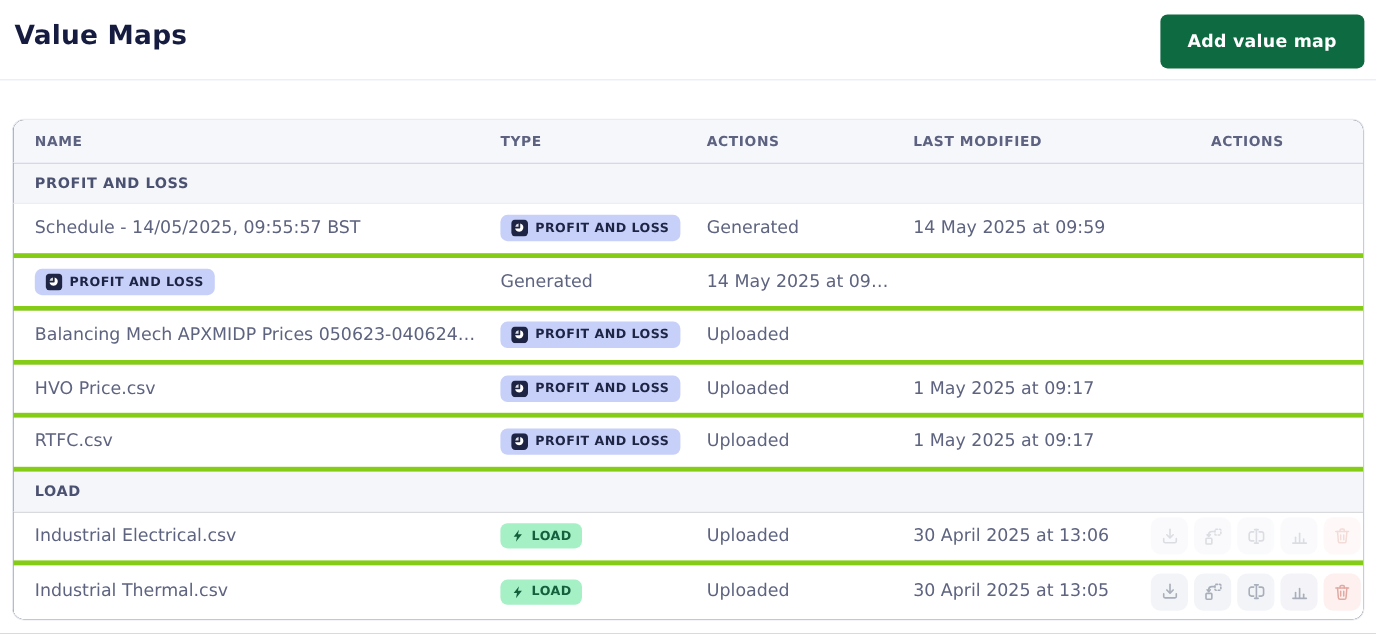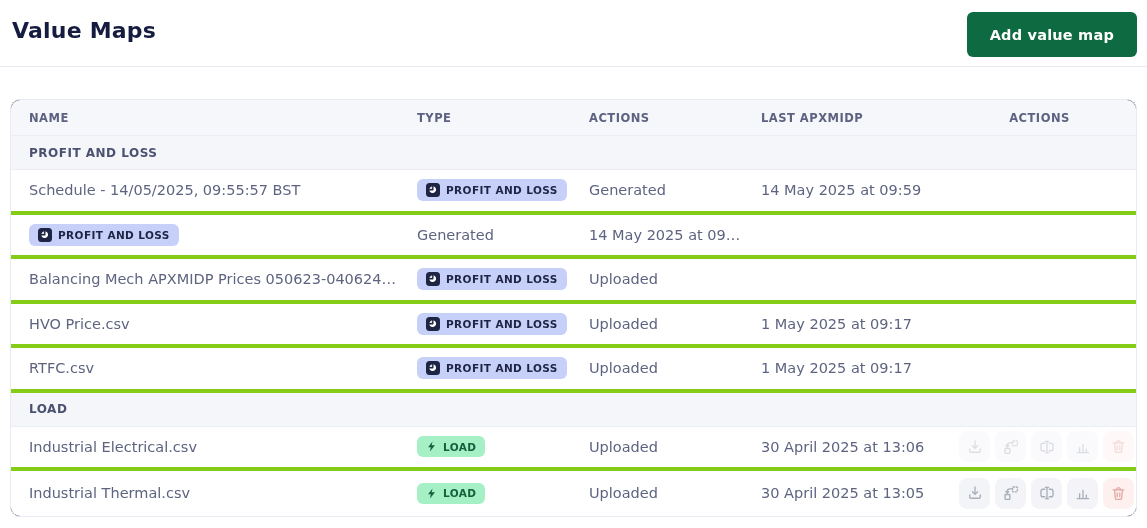--- a/index.html
+++ b/index.html
@@ -53,21 +53,21 @@
   <div class="page-title">Value Maps</div>
   <button class="add-btn">Add value map</button>
 </div>
 
 <div class="table-card">
 
   <div class="grid-row thead">
     <div class="th">NAME</div>
     <div class="th">TYPE</div>
     <div class="th">ACTIONS</div>
-    <div class="th">LAST APXMIDP</div>
+    <div class="th">LAST MODIFIED</div>
     <div class="th actions-col">ACTIONS</div>
   </div>
 
   <div class="grid-row section-row">
     <div class="section-label">PROFIT AND LOSS</div>
   </div>
 
   <div class="grid-row data-row">
     <div class="cell-name">Schedule - 14/05/2025, 09:55:57 BST</div>
     <div><span class="badge badge-pnl">

